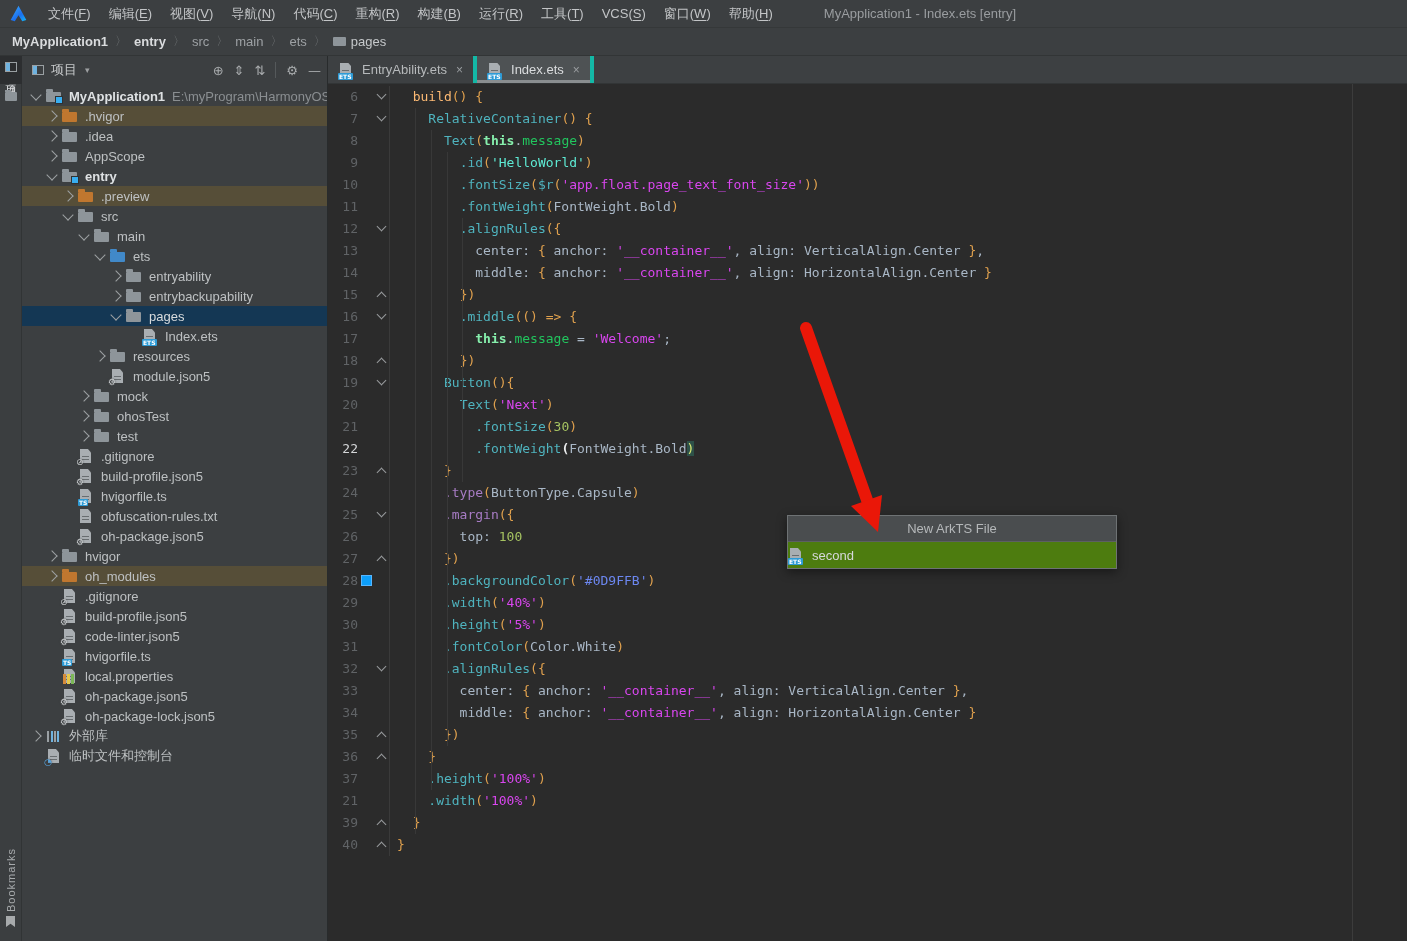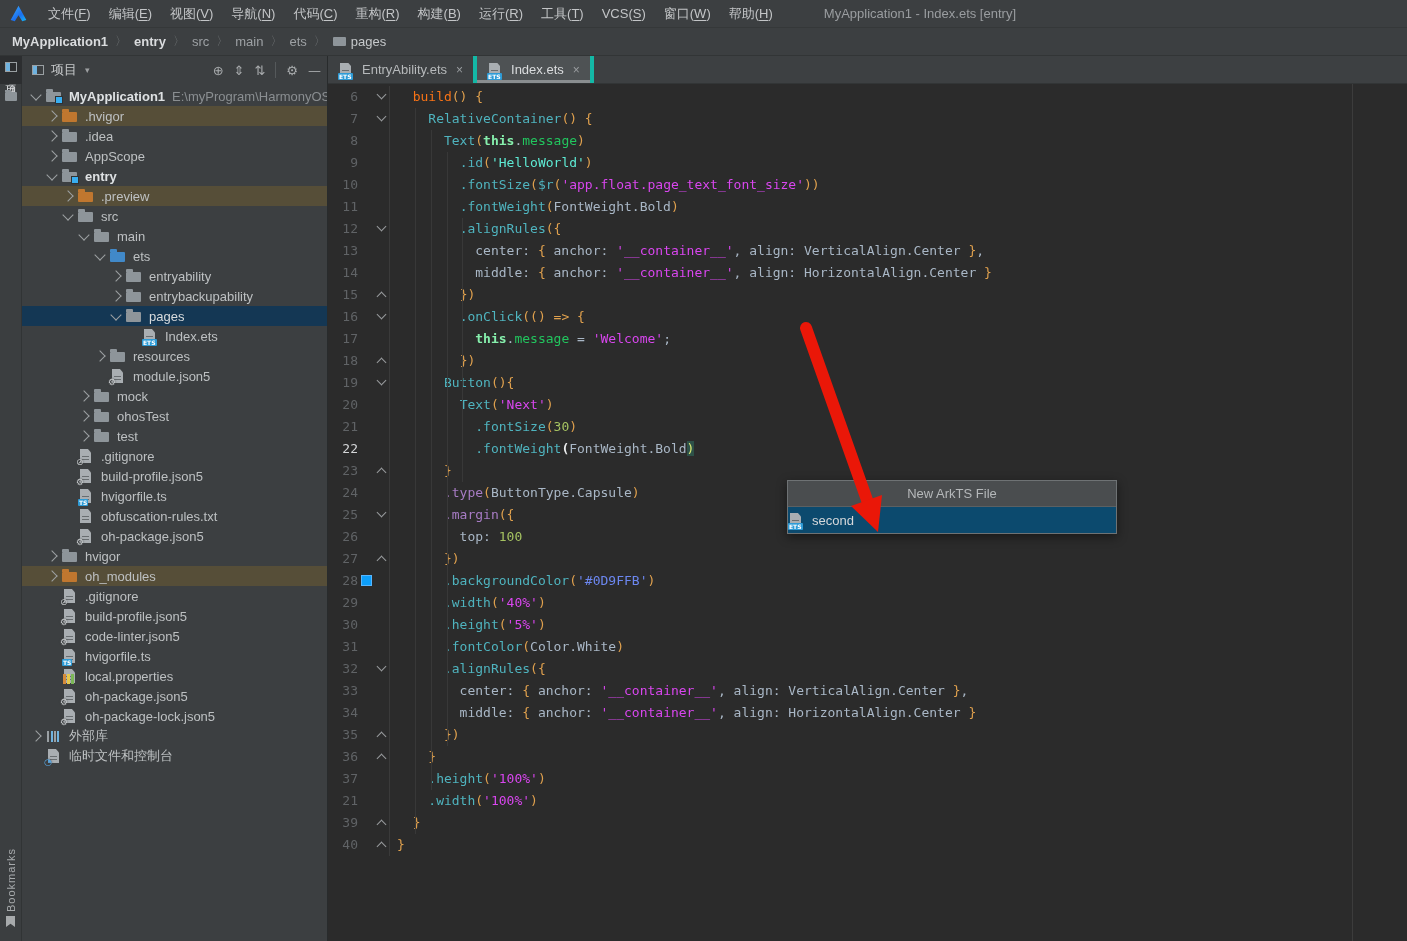--- a/index.html
+++ b/index.html
@@ -105,35 +105,35 @@
   .fo,.fe { position:absolute; left:4px; width:7px; height:7px;
     border-right:1.6px solid #989b9d; border-bottom:1.6px solid #989b9d; }
   .fo { top:5px; transform:rotate(45deg); }
   .fe { top:9px; transform:rotate(-135deg); }
   .swatch { width:9px; height:9px; margin-top:6px; background:#0D9FFB; outline:1px solid #57b6ff; }
   .src { white-space:pre; margin-left:7px; }
   
   .t-p  { color:#a9b7c6; }
   .t-b  { color:#e0a14e; }
   .t-fn { color:#4fb4bf; }
-  .t-decl { color:#f97316; }
+  .t-decl { color:#fdba74; }
   .t-kw { color:#86efac; font-weight:bold; }
   .t-fld { color:#22c55e; }
   .t-str { color:#5eead4; }
   .t-pstr { color:#d946ef; }
   .t-attr { color:#a87cc5; }
   .t-num { color:#a5c261; }
   .t-col { color:#6c87f0; }
   .t-w { color:#eceeef; font-weight:bold; }
   .t-hl { color:#d9e873; background:#2d5148; }
   .iguide { position:absolute; width:1px; background:#383838; }
   .margin-guide { position:absolute; top:84px; bottom:0; left:1352px; width:1px; background:#3c3c3c; }
   
-  .popup { position:absolute; left:787px; top:480px; width:330px; z-index:40;
-    background:#0c4a6e; border:1px solid #6e7274; box-shadow:0 3px 10px rgba(0,0,0,.45); }
+  .popup { position:absolute; left:787px; top:515px; width:330px; z-index:40;
+    background:#4d7c0f; border:1px solid #6e7274; box-shadow:0 3px 10px rgba(0,0,0,.45); }
   .popup-title { height:26px; background:#4a4d4f; border-bottom:1px solid #5c6062;
     display:flex; align-items:center; justify-content:center; color:#b5b8ba; }
   .popup-row { height:26px; display:flex; align-items:center; gap:7px;
     color:#d6d8da; }
   .popup-row .ti { margin-left:0; }
   
   .arrow-svg { position:absolute; left:0; top:0; width:1407px; height:941px;
     pointer-events:none; z-index:60; }
 </style>
 </head>
@@ -588,21 +588,21 @@
             <span class="fe"></span>
           </span>
           <span class="src"><span class="t-p">        </span><span class="t-b">})</span></span>
         </div>
         <div class="cl">
           <span class="g-num">16</span>
           <span class="g-mark"></span>
           <span class="g-fold">
             <span class="fo"></span>
           </span>
-          <span class="src"><span class="t-p">        </span><span class="t-fn">.onClick</span><span class="t-b">(() =&gt; {</span></span>
+          <span class="src"><span class="t-p">        </span><span class="t-fn">.middle</span><span class="t-b">(() =&gt; {</span></span>
         </div>
         <div class="cl">
           <span class="g-num">17</span>
           <span class="g-mark"></span>
           <span class="g-fold"></span>
           <span class="src"><span class="t-p">          </span><span class="t-kw">this</span><span class="t-p">.</span><span class="t-fld">message</span><span class="t-p"> = </span><span class="t-pstr">'Welcome'</span><span class="t-p">;</span></span>
         </div>
         <div class="cl">
           <span class="g-num">18</span>
           <span class="g-mark"></span>

